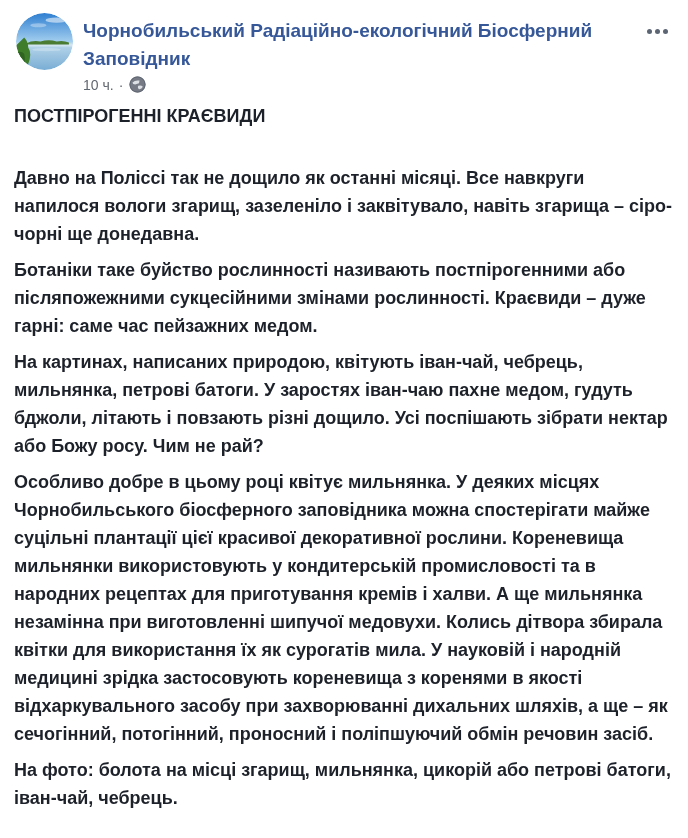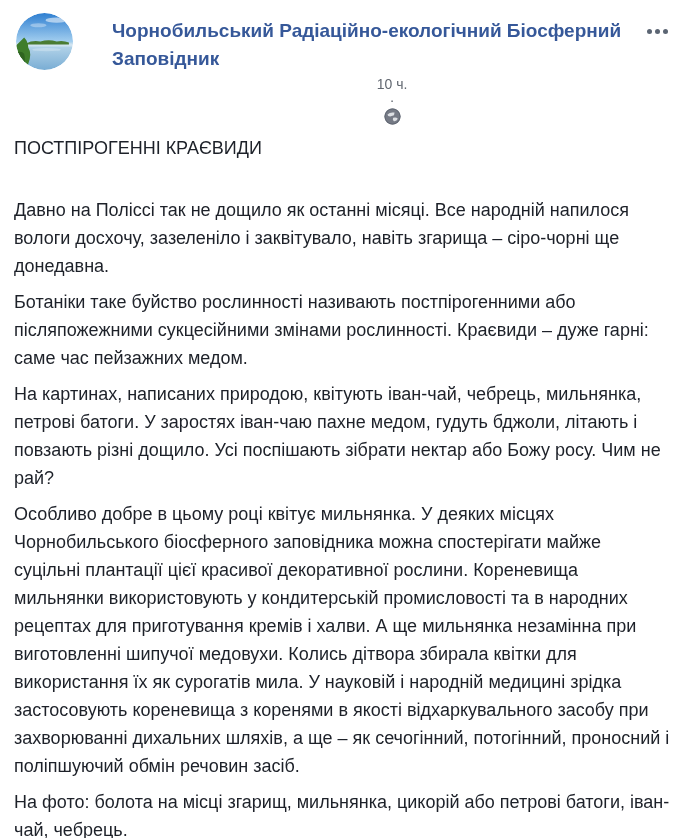--- a/index.html
+++ b/index.html
@@ -14,21 +14,20 @@
     min-height: 838px;
     background: #ffffff;
     position: relative;
   }
   
   .post-header {
     display: flex;
     align-items: flex-start;
     padding: 13px 16px 0 16px;
     position: relative;
-    justify-content: space-between;
   }
   .avatar-wrap {
     width: 57px;
     height: 57px;
     border-radius: 50%;
     overflow: hidden;
     flex: 0 0 57px;
     cursor: pointer;
   }
   .header-text {
@@ -44,21 +43,20 @@
     text-decoration: none;
     cursor: pointer;
     display: inline;
   }
   .meta-row {
     margin-top: 3px;
     display: flex;
     align-items: center;
     font-size: 14px;
     color: #616770;
-    flex-direction: column;
   }
   .meta-timestamp {
     color: #616770;
     text-decoration: none;
     cursor: pointer;
   }
   .meta-sep {
     margin: 0 5px;
   }
   .globe-icon {
@@ -91,20 +89,21 @@
   
   .post-content {
     padding: 9px 16px 10px 14px;
     font-size: 18px;
     line-height: 28px;
     color: #1d2129;
   }
   .post-content p {
     margin: 0 0 8px 0;
     white-space: normal;
+    font-weight: bold;
   }
   .post-content p.post-title {
     margin-bottom: 34px;
   }
   .post-content p:last-child {
     margin-bottom: 0;
   }
 </style>
 </head>
 <body>
@@ -160,20 +159,20 @@
 
     <button class="more-btn" aria-label="more options">
       <span class="dot"></span>
       <span class="dot"></span>
       <span class="dot"></span>
     </button>
   </header>
 
   <div class="post-content">
     <p class="post-title">ПОСТПІРОГЕННІ КРАЄВИДИ</p>
-    <p>Давно на Поліссі так не дощило як останні місяці. Все народній напилося вологи досхочу, зазеленіло і заквітувало, навіть згарища – сіро-чорні ще донедавна.</p>
+    <p>Давно на Поліссі так не дощило як останні місяці. Все навкруги напилося вологи згарищ, зазеленіло і заквітувало, навіть згарища – сіро-чорні ще донедавна.</p>
     <p>Ботаніки таке буйство рослинності називають постпірогенними або післяпожежними сукцесійними змінами рослинності. Краєвиди – дуже гарні: саме час пейзажних медом.</p>
     <p>На картинах, написаних природою, квітують іван-чай, чебрець, мильнянка, петрові батоги. У заростях іван-чаю пахне медом, гудуть бджоли, літають і повзають різні дощило. Усі поспішають зібрати нектар або Божу росу. Чим не рай?</p>
     <p>Особливо добре в цьому році квітує мильнянка. У деяких місцях Чорнобильського біосферного заповідника можна спостерігати майже суцільні плантації цієї красивої декоративної рослини. Кореневища мильнянки використовують у кондитерській промисловості та в народних рецептах для приготування кремів і халви. А ще мильнянка незамінна при виготовленні шипучої медовухи. Колись дітвора збирала квітки для використання їх як сурогатів мила. У науковій і народній медицині зрідка застосовують кореневища з коренями в якості відхаркувального засобу при захворюванні дихальних шляхів, а ще – як сечогінний, потогінний, проносний і поліпшуючий обмін речовин засіб.</p>
     <p>На фото: болота на місці згарищ, мильнянка, цикорій або петрові батоги, іван-чай, чебрець.</p>
   </div>
 
 </article>
 
 </body></html>

